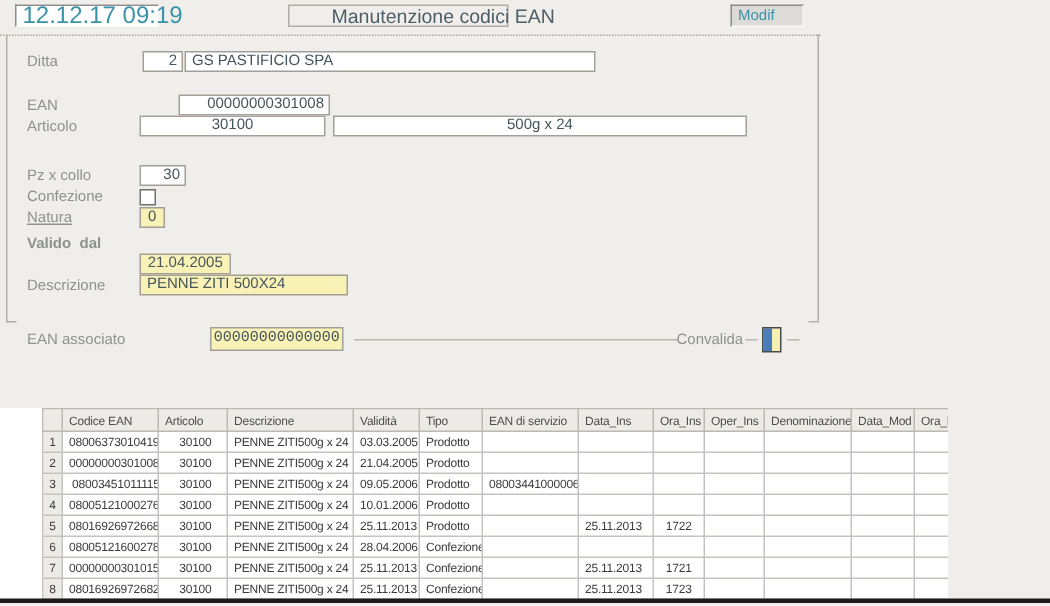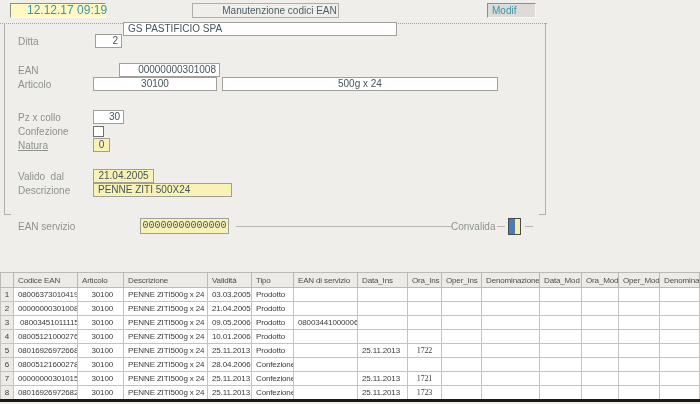--- a/index.html
+++ b/index.html
@@ -9,30 +9,30 @@
     background: #f0eeeb;
     font-family: "Liberation Sans", sans-serif;
     overflow: hidden;
     color: #45555b;
   }
   .abs { position: absolute; }
 
   
   .ts-box {
     left:10px; top:3px; width:96px; height:15px;
-    background:#fef9c3;
+    background:#ffffff;
     border-top:1px solid #8f8d89; border-left:1px solid #8f8d89;
     border-bottom:1px solid #fbfaf8; border-right:1px solid #fbfaf8;
-    color:#3a93a8; font-size:12px; line-height:13px; padding-left:16px;
+    color:#3a93a8; font-size:16px; line-height:13px; padding-left:4px;
     white-space:pre;
   }
   .title-box {
     left:192px; top:3px; width:147px; height:15px;
     border:1px solid #b0ada8;
-    color:#4c5f66; font-size:10px; line-height:13px; text-align:center;
+    color:#4c5f66; font-size:13px; line-height:13px; text-align:center;
     white-space:pre;
     padding-left:28px;
   }
   .modif-btn {
     left:487px; top:3px; width:49px; height:15px;
     background:#dddbd7;
     border-top:1px solid #8f8d89; border-left:1px solid #8f8d89;
     border-bottom:1px solid #f8f7f5; border-right:1px solid #f8f7f5;
     color:#3a93a8; font-size:10px; line-height:13px; padding-left:4px;
     cursor:default;
@@ -65,78 +65,78 @@
     background:#fff; border:1px solid #6f6f6f;
   }
   .sep-line { top:226px; height:0; border-top:1px solid #b9b6b1; }
   .conv-box {
     left:508px; top:218px; width:13px; height:17px;
     border:1px solid #4a4a4a;
     background:linear-gradient(to right, #4a7cba 0 6px, #f6efb2 6px 100%);
   }
 
   
-  .tbl-wrap { left:0; top:272px; width:700px; height:128px; overflow:hidden; background:#fff; }
+  .tbl-wrap { left:0; top:272px; width:632px; height:128px; overflow:hidden; background:#fff;padding-left:28px; }
   table { border-collapse:collapse; table-layout:fixed; width:700px;
           font-size:8px; letter-spacing:-0.15px; color:#3b3b3b; }
   th, td { border:1px solid #c6c3be; height:14px; padding:0;
            white-space:pre; overflow:hidden; font-weight:normal; }
   thead th { background:#edebe7; color:#4e4e4e; text-align:left;
              border-color:#bcb9b4; height:15px; padding-left:4px; }
   thead th.c-n { padding-left:0; }
   td { background:#fff; }
   .c-n { background:#edebe7 !important; text-align:center; }
   .c-l { text-align:left; padding-left:4px; }
   .c-r { text-align:right; padding-right:10px; }
-  .c-c { text-align:center;font-family:Liberation Serif, serif; }
+  .c-c { text-align:center; }
   td.c-desc > div { display:flex; justify-content:space-between; padding:0 3px 0 4px; }
   .blackbar { left:0; top:399px; width:700px; height:3px; background:#1a1a1a; }
 </style>
 </head>
 <body>
 
 <div class="abs ts-box">12.12.17 09:19</div>
 <div class="abs title-box">Manutenzione codici EAN</div>
 <div class="abs modif-btn">Modif</div>
 <div class="abs hdr-rule"></div>
 
 <div class="abs panel"></div>
 <div class="abs tick tick-l"></div>
 <div class="abs tick tick-r"></div>
 
 <div class="abs lbl" style="left:18px; top:35px;">Ditta</div>
 <div class="abs fld t-right" style="left:95px; top:34px; width:27px;">2</div>
-<div class="abs fld t-left" style="left:123px; top:22px; width:274px;">GS PASTIFICIO SPA</div>
+<div class="abs fld t-left" style="left:123px; top:34px; width:274px;">GS PASTIFICIO SPA</div>
 
 <div class="abs lbl" style="left:18px; top:64px;">EAN</div>
 <div class="abs fld t-right" style="left:119px; top:63px; width:101px;">00000000301008</div>
 
 <div class="abs lbl" style="left:18px; top:78px;">Articolo</div>
 <div class="abs fld t-center" style="left:93px; top:77px; width:124px;">30100</div>
 <div class="abs fld t-left fld-rel" style="left:222px; top:77px; width:276px;">
   <span>PENNE ZITI</span>
   <span class="fld-fmt">500g x 24</span>
 </div>
 
 <div class="abs lbl" style="left:18px; top:111px;">Pz x collo</div>
 <div class="abs fld t-right" style="left:93px; top:110px; width:31px;">30</div>
 
 <div class="abs lbl" style="left:18px; top:125px;">Confezione</div>
 <div class="abs chk"></div>
 
 <div class="abs lbl" style="left:18px; top:139px;text-decoration:underline;">Natura</div>
 <div class="abs fld yellow t-center" style="left:93px; top:138px; width:17px;">0</div>
 
-<div class="abs lbl" style="left:18px; top:170px;">Valido  dal</div>
+<div class="abs lbl" style="left:18px; top:156px;font-weight:bold;">Valido  dal</div>
 <div class="abs fld yellow t-center" style="left:93px; top:169px; width:61px;">21.04.2005</div>
 
 <div class="abs lbl" style="left:18px; top:184px;">Descrizione</div>
 <div class="abs fld yellow t-left" style="left:93px; top:183px; width:139px;">PENNE ZITI 500X24</div>
 
-<div class="abs lbl" style="left:18px; top:220px;">EAN servizio</div>
+<div class="abs lbl" style="left:18px; top:220px;">EAN associato</div>
 <div class="abs fld yellow t-center" style="left:140px; top:218px; width:89px; height:16px; line-height:14px;font-family:Liberation Mono, monospace;">00000000000000</div>
 <div class="abs sep-line" style="left:236px; width:216px;"></div>
 <div class="abs lbl" style="left:451px; top:220px;text-align:center;">Convalida</div>
 <div class="abs sep-line" style="left:497px; width:8px;"></div>
 <div class="abs conv-box"></div>
 <div class="abs sep-line" style="left:525px; width:8px;"></div>
 
 <div class="abs tbl-wrap">
   <table id="ean-table">
     <colgroup id="cg">

